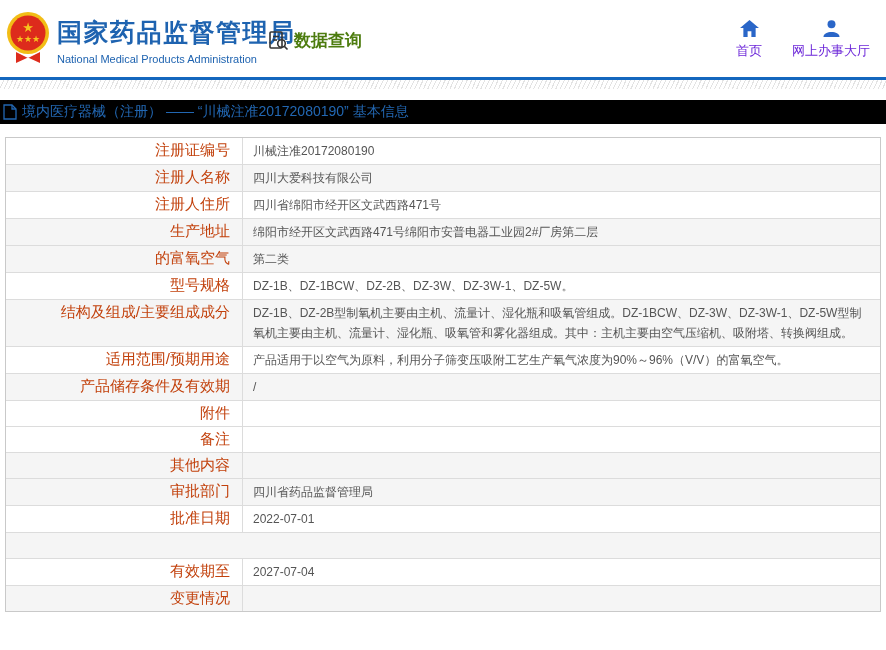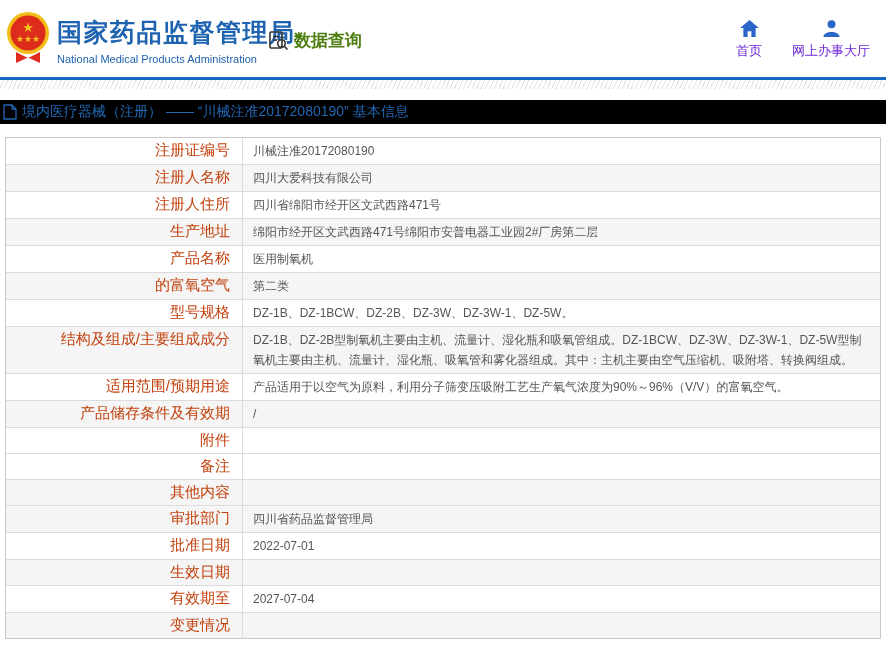--- a/index.html
+++ b/index.html
@@ -119,28 +119,20 @@
       </div>
     </div>
     <div class="row alt">
       <div class="label-cell">
         <span>生产地址</span>
       </div>
       <div class="value-cell">
         <span class="cell-text">绵阳市经开区文武西路471号绵阳市安普电器工业园2#厂房第二层</span>
       </div>
     </div>
-    <div class="row">
-      <div class="label-cell">
-        <span>产品名称</span>
-      </div>
-      <div class="value-cell">
-        <span class="cell-text">医用制氧机</span>
-      </div>
-    </div>
     <div class="row alt">
       <div class="label-cell">
         <span>的富氧空气</span>
       </div>
       <div class="value-cell">
         <span class="cell-text">第二类</span>
       </div>
     </div>
     <div class="row">
       <div class="label-cell">
@@ -208,23 +200,20 @@
     </div>
     <div class="row">
       <div class="label-cell">
         <span>批准日期</span>
       </div>
       <div class="value-cell">
         <span class="cell-text">2022-07-01</span>
       </div>
     </div>
     <div class="row alt">
-      <div class="label-cell">
-        <span>生效日期</span>
-      </div>
       <div class="value-cell">
         <span class="cell-text"></span>
       </div>
     </div>
     <div class="row">
       <div class="label-cell">
         <span>有效期至</span>
       </div>
       <div class="value-cell">
         <span class="cell-text">2027-07-04</span>

